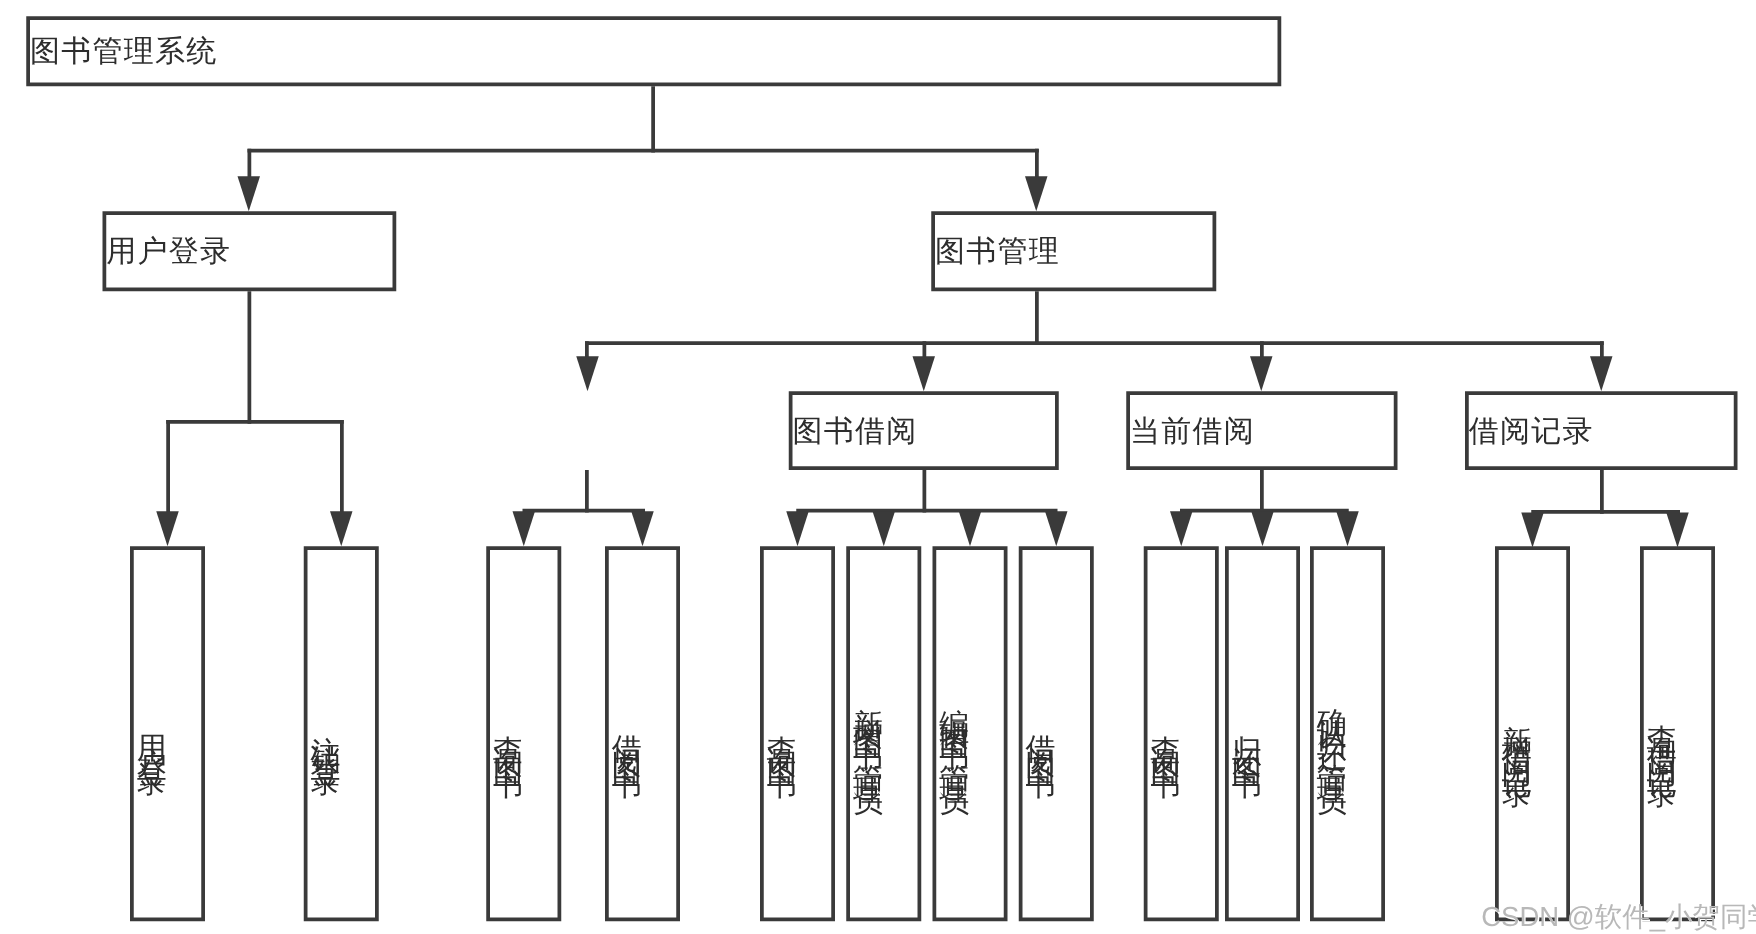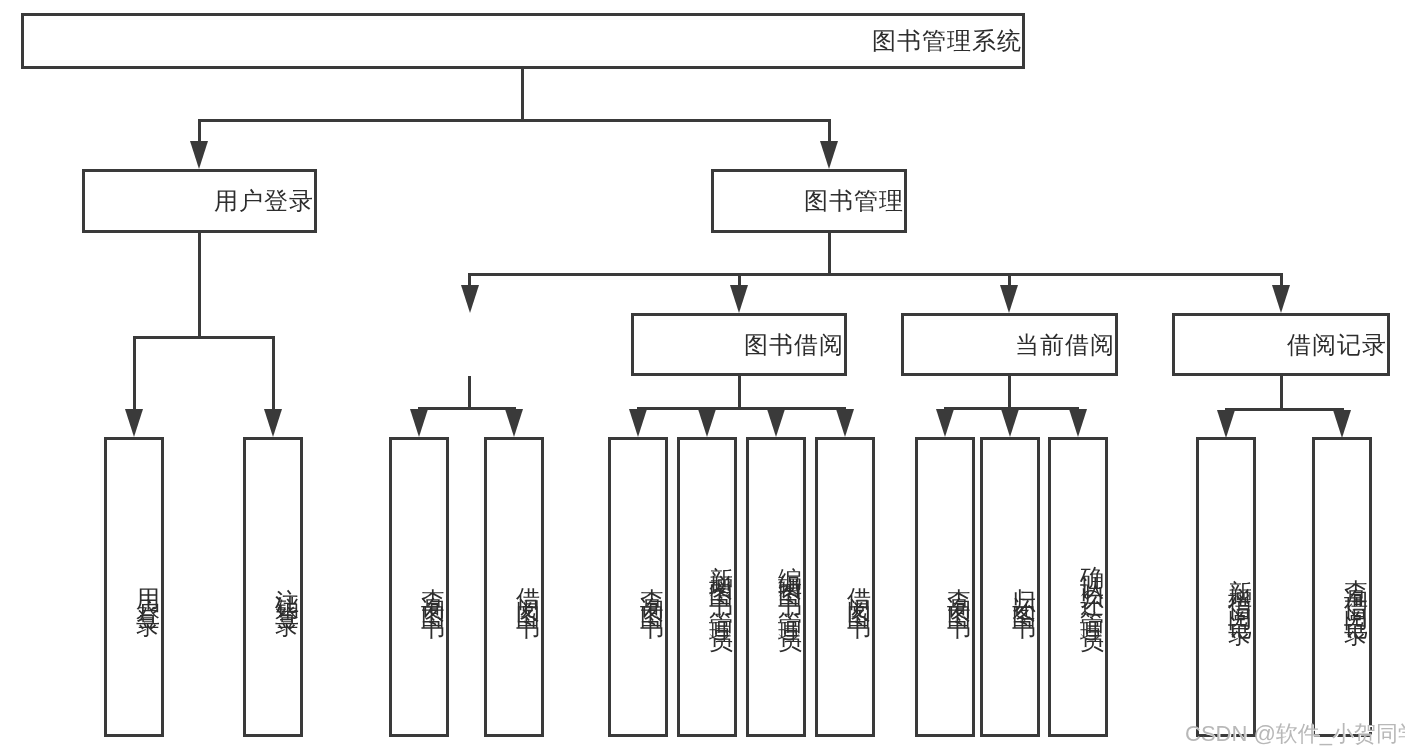--- a/index.html
+++ b/index.html
@@ -2,28 +2,28 @@
 <html><head>
 <meta charset="utf-8">
 <style>
   html,body{margin:0;padding:0;background:#ffffff;}
   body{width:1405px;height:747px;overflow:hidden;
        font-family:"Liberation Sans","DejaVu Sans",sans-serif;}
   .canvas{position:relative;width:1405px;height:747px;background:#ffffff;}
 
   
   .box{position:absolute;box-sizing:border-box;border:3px solid #3a3a3a;
-       background:#ffffff;display:flex;align-items:center;justify-content:flex-end;}
+       background:#ffffff;display:flex;align-items:center;justify-content:flex-start;}
   .hlabel{font-size:24px;color:#2d2d2d;letter-spacing:1px;white-space:nowrap;}
   .vlabel{writing-mode:vertical-rl;text-orientation:mixed;font-size:24px;
           letter-spacing:9px;color:#2d2d2d;line-height:1.1;}
 
   .b-root   {left:21px;  top:13px;  width:1004px;height:56px;}
   .b-login  {left:82px;  top:169px; width:235px; height:64px;}
-  .b-mgmt   {left:711px; top:169px; width:196px; height:64px;padding-left:32px;}
+  .b-mgmt   {left:745px; top:169px; width:228px; height:64px;}
   .b-rec    {left:362px; top:313px; width:216px; height:63px;}
   .b-borrow {left:631px; top:313px; width:216px; height:63px;}
   .b-current{left:901px; top:313px; width:217px; height:63px;}
   .b-record {left:1172px;top:313px; width:218px; height:63px;}
 
   .leaf{top:437px;width:60px;height:300px;}
   .lf1 {left:104px;}  .lf2 {left:243px;}
   .lf3 {left:389px;}  .lf4 {left:484px;}
   .lf5 {left:608px;}  .lf6 {left:677px;}  .lf7 {left:746px;}  .lf8 {left:815px;}
   .lf9 {left:915px;}  .lf10{left:980px;}  .lf11{left:1048px;}

